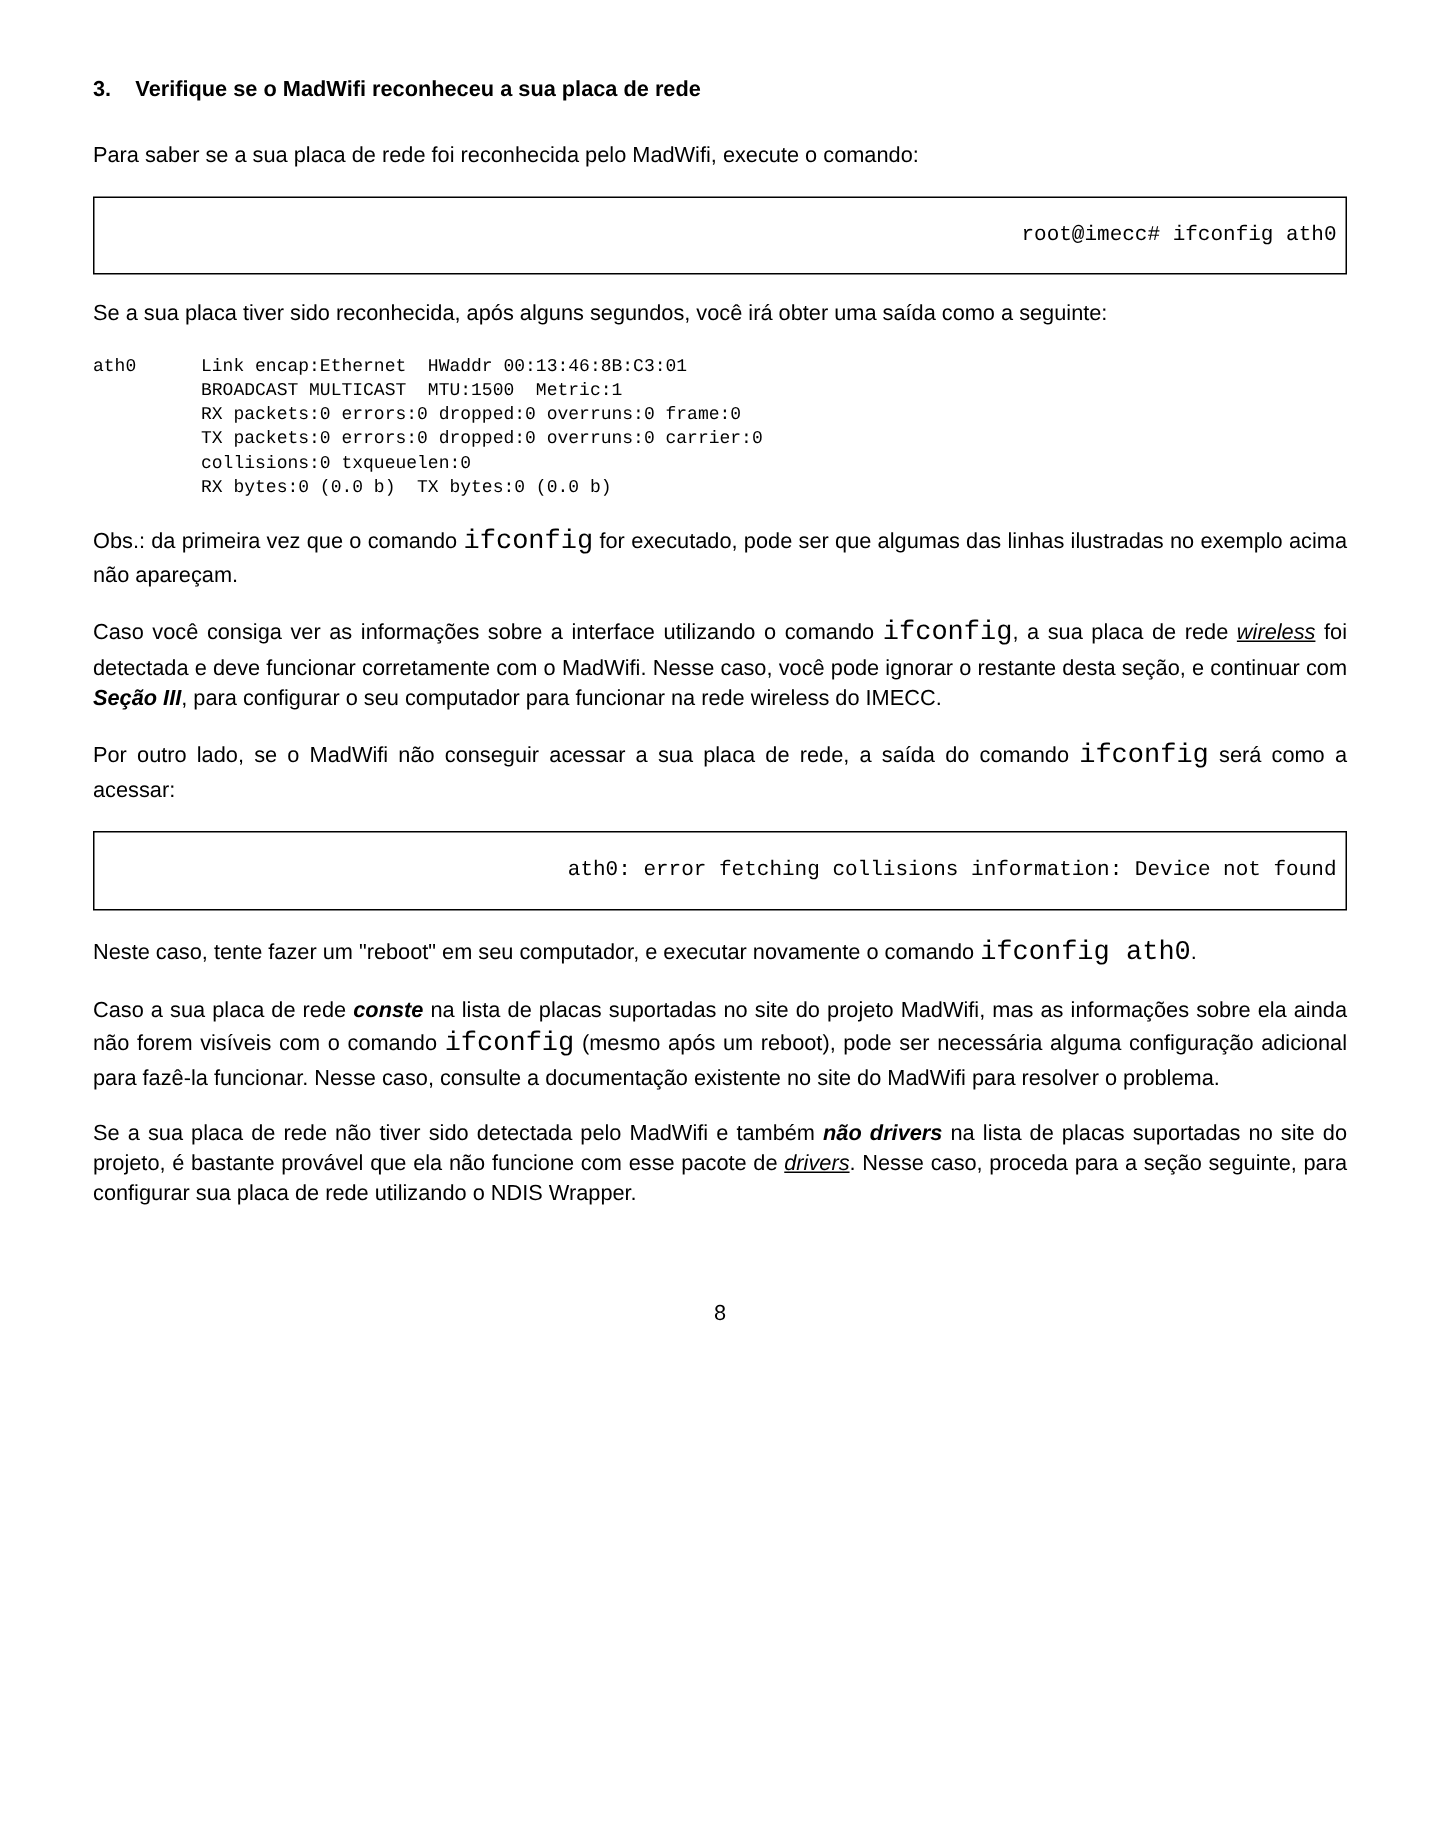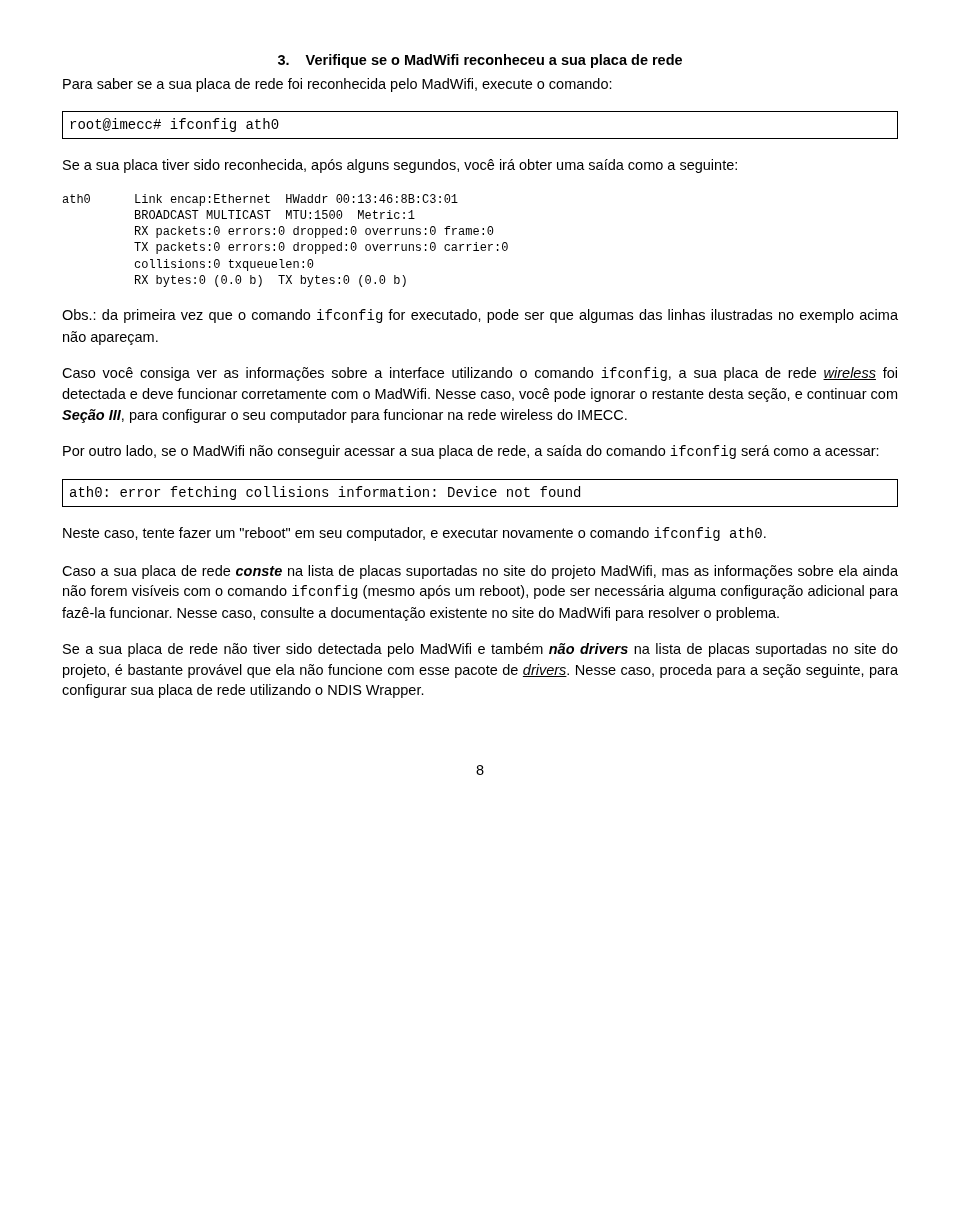--- a/index.html
+++ b/index.html
@@ -16,47 +16,47 @@
     }
     .section-number {
       font-weight: bold;
       display: inline;
     }
     .section-title {
       font-weight: bold;
       display: inline;
     }
     .section-line {
-      margin-bottom: 4px;
-      text-align: center;
+      margin-bottom: 24px;
+      text-align: left;
     }
     p {
       margin: 0 0 16px 0;
     }
     .codebox {
       border: 1px solid #000;
-      padding: 4px 6px;
+      padding: 16px 6px;
       font-family: "Courier New", Courier, monospace;
       font-size: 14px;
       line-height: 1.35;
       white-space: pre;
       margin: 0 0 16px 0;
-      text-align: left;
+      text-align: right;
     }
     .codeblock-pre {
       font-family: "Courier New", Courier, monospace;
       font-size: 12px;
       line-height: 1.35;
       white-space: pre;
       margin: 0 0 16px 0;
       text-align: left;
     }
     code.inline {
       font-family: "Courier New", Courier, monospace;
-      font-size: 14px;
+      font-size: 18px;
     }
     em {
       font-style: italic;
       text-decoration: underline;
     }
     .bi {
       font-weight: bold;
       font-style: italic;
     }
     .page-number {

